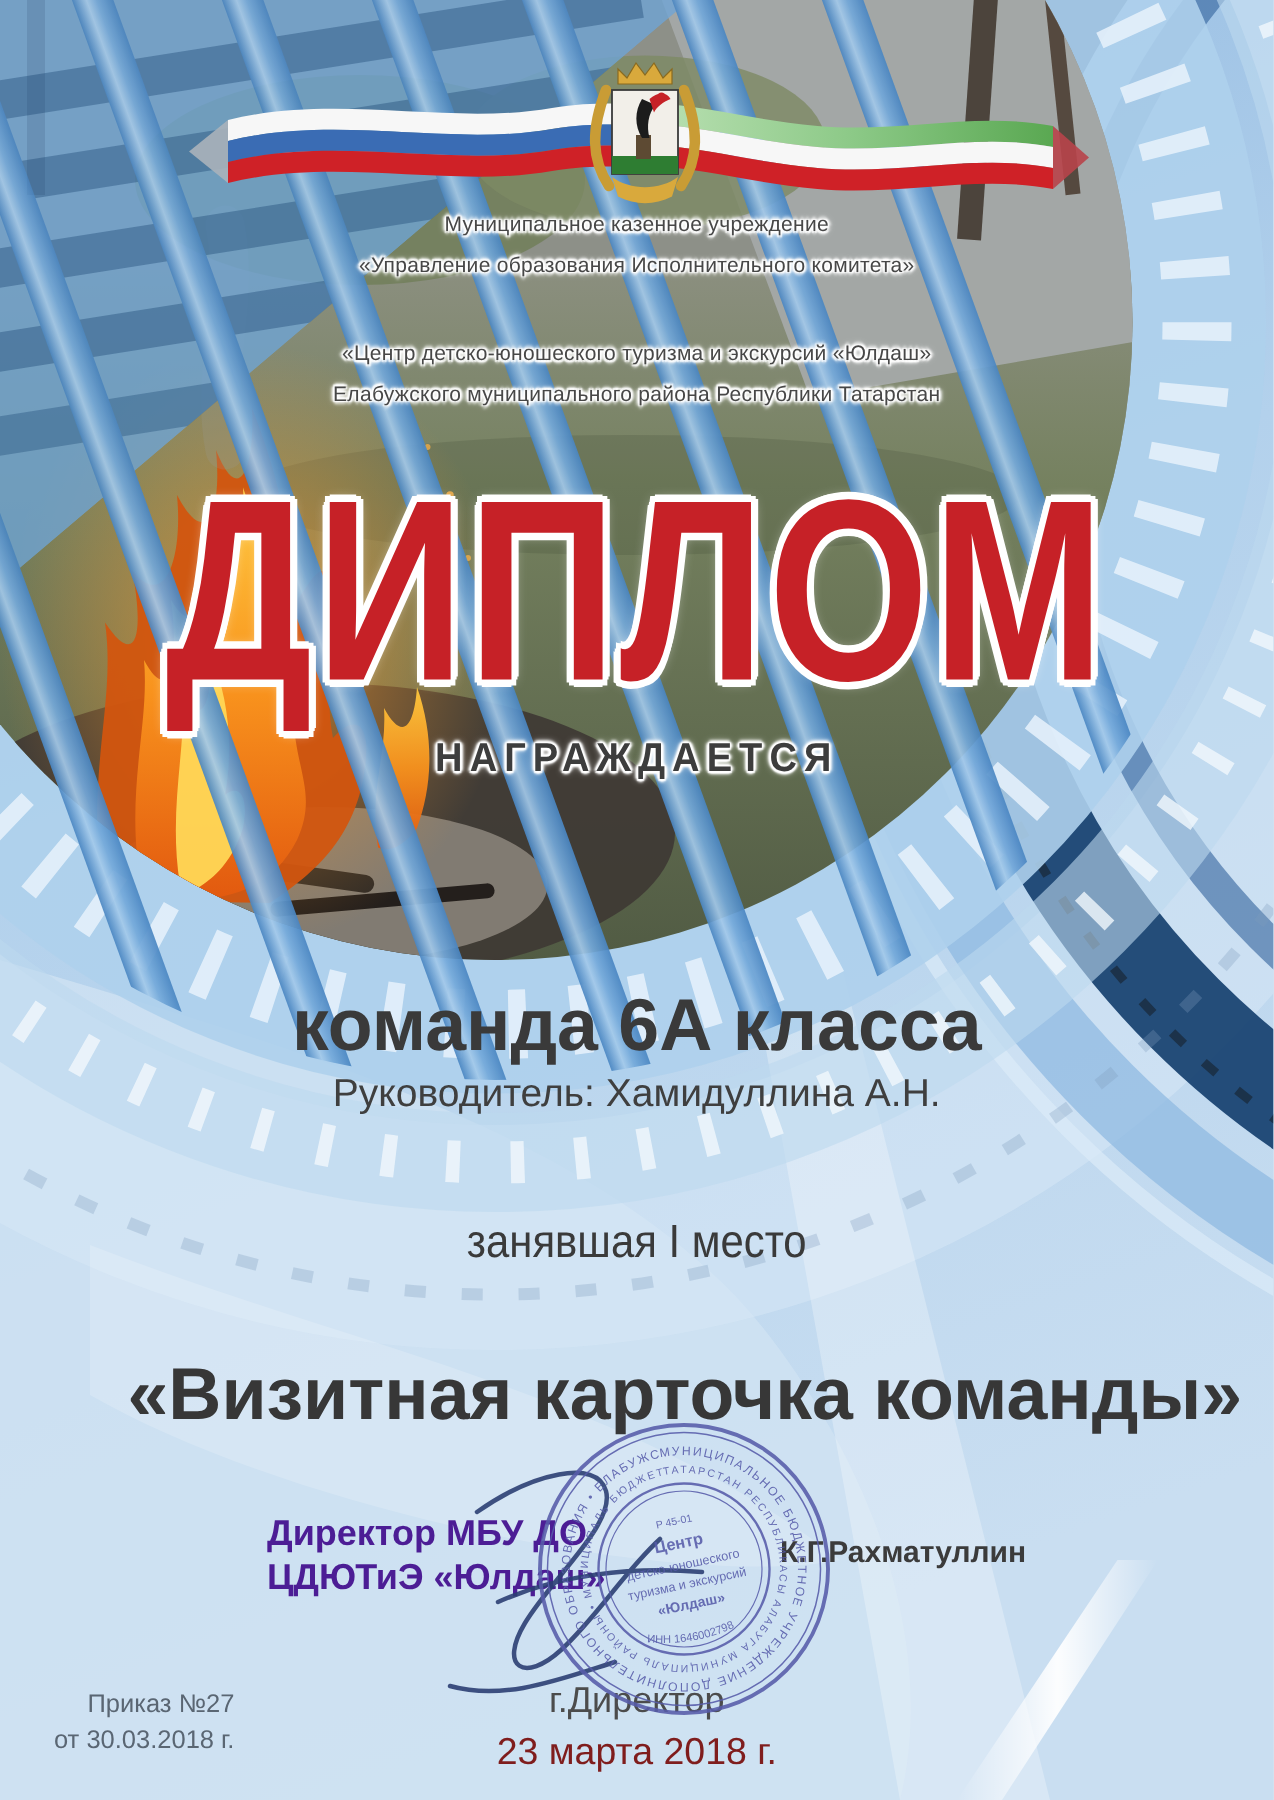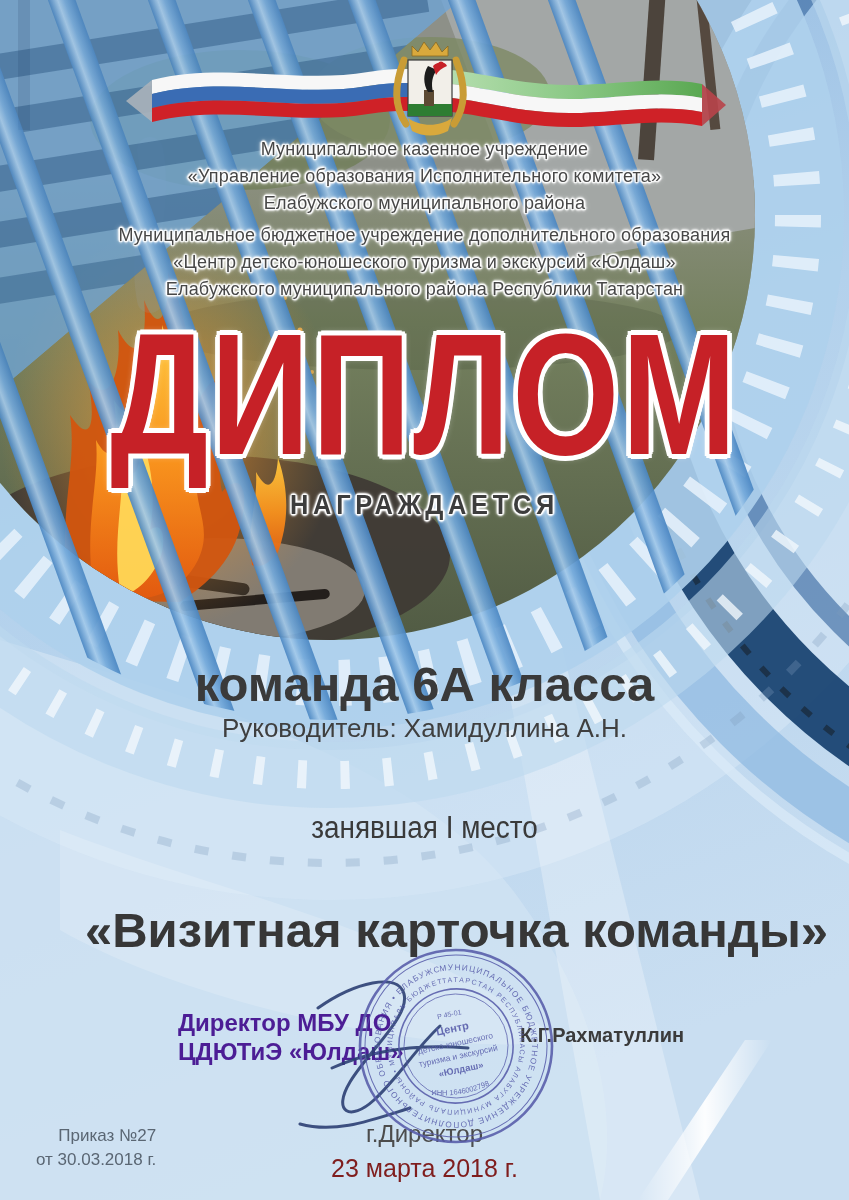--- a/index.html
+++ b/index.html
@@ -7,21 +7,21 @@
     position:relative; width:849px; height:1200px; overflow:hidden;
     background:#b7d3ec; font-family:"Liberation Sans", sans-serif;
   }
   .layer{position:absolute;left:0;top:0;}
   .abs{position:absolute;left:0;width:100%;text-align:center;}
   .glow{
     text-shadow:
       -1px -1px 1px #fff, 1px -1px 1px #fff, -1px 1px 1px #fff, 1px 1px 1px #fff,
       -2px 0 2px #fff, 2px 0 2px #fff, 0 -2px 2px #fff, 0 2px 2px #fff, 0 0 6px #fff;
   }
-  .org{font-size:18px; line-height:27px; color:#474747; letter-spacing:0.2px;}
+  .org{font-size:14px; line-height:27px; color:#474747; letter-spacing:0.2px;}
   .diploma{
     top:308px; font-size:172px; font-weight:bold; letter-spacing:3px; color:#c62127;
     transform:scaleX(0.80); transform-origin:center; line-height:1.0;
     text-shadow:
       -5px 0 0 #fff, 5px 0 0 #fff, 0 -5px 0 #fff, 0 5px 0 #fff,
       -4px -4px 0 #fff, 4px -4px 0 #fff, -4px 4px 0 #fff, 4px 4px 0 #fff,
       -6px 2px 0 #fff, 6px -2px 0 #fff, 0 0 10px rgba(255,255,255,.9);
   }
   .awarded{top:490px; font-size:27px; letter-spacing:5px; color:#3d3d3d; font-weight:bold;
     transform:scaleX(0.94); transform-origin:center;}
@@ -192,25 +192,23 @@
       <path d="M428,66 C423,74 423,84 428,92 L433,92 C431,84 432,76 437,70 Z" fill="#1c1c1c"></path>
       <path d="M433,66 C438,61 445,61 447,66 C442,68 438,71 436,75 Z" fill="#c62127"></path>
       <circle cx="441" cy="64" r="2.4" fill="#c62127"></circle>
       <path d="M408,118 C420,127 440,127 452,118 L448,131 C436,137 424,137 412,131 Z" fill="#d9a93c"></path>
     </g>
   </svg>
 
   <div class="abs org glow" style="top:136px">
     <div>Муниципальное казенное учреждение</div>
     <div>«Управление образования Исполнительного комитета»</div>
-    <div>Елабужского муниципального района</div>
   </div>
 
   <div class="abs org glow" style="top:222px">
-    <div>Муниципальное бюджетное учреждение дополнительного образования</div>
     <div>«Центр детско-юношеского туризма и экскурсий «Юлдаш»</div>
     <div>Елабужского муниципального района Республики Татарстан</div>
   </div>
 
   <div class="abs diploma">ДИПЛОМ</div>
 
   <div class="abs awarded glow">НАГРАЖДАЕТСЯ</div>
 
   <div class="abs team">команда 6А класса</div>
   <div class="abs leader">Руководитель: Хамидуллина А.Н.</div>

